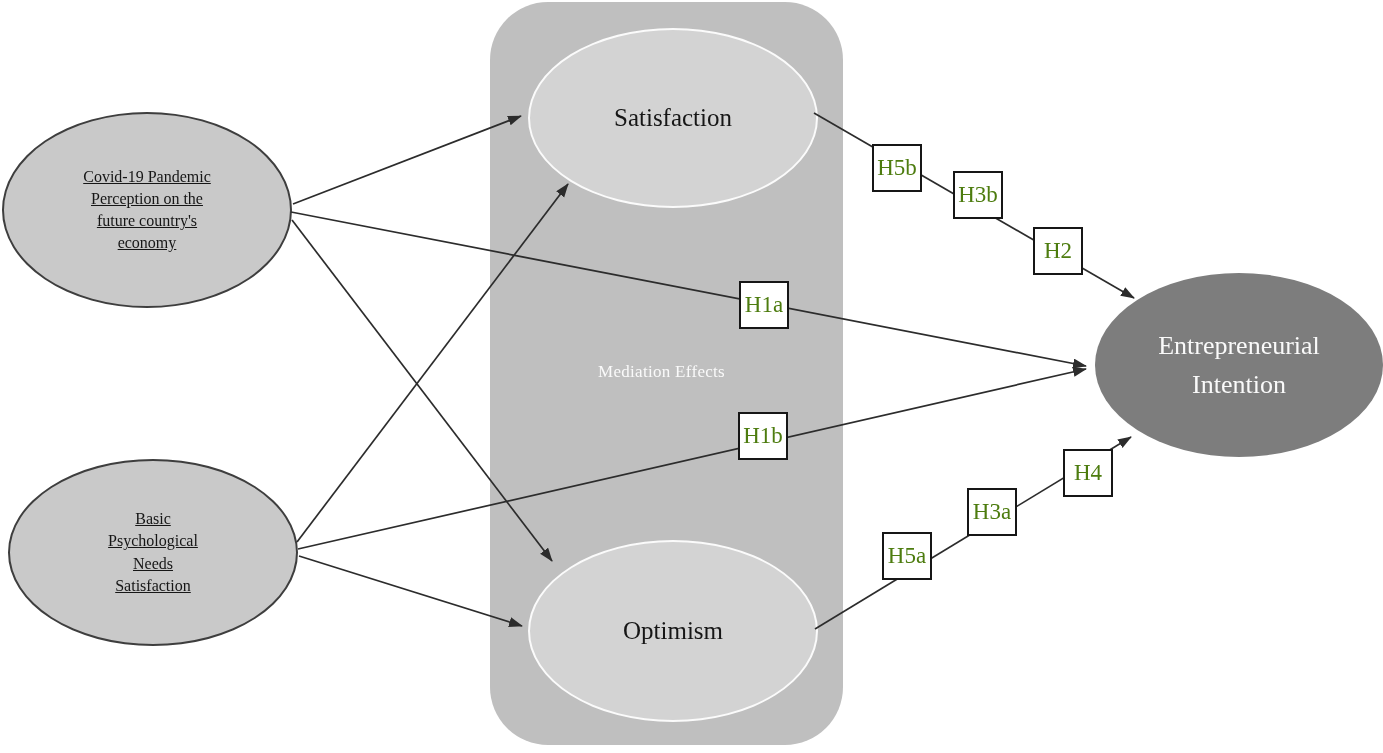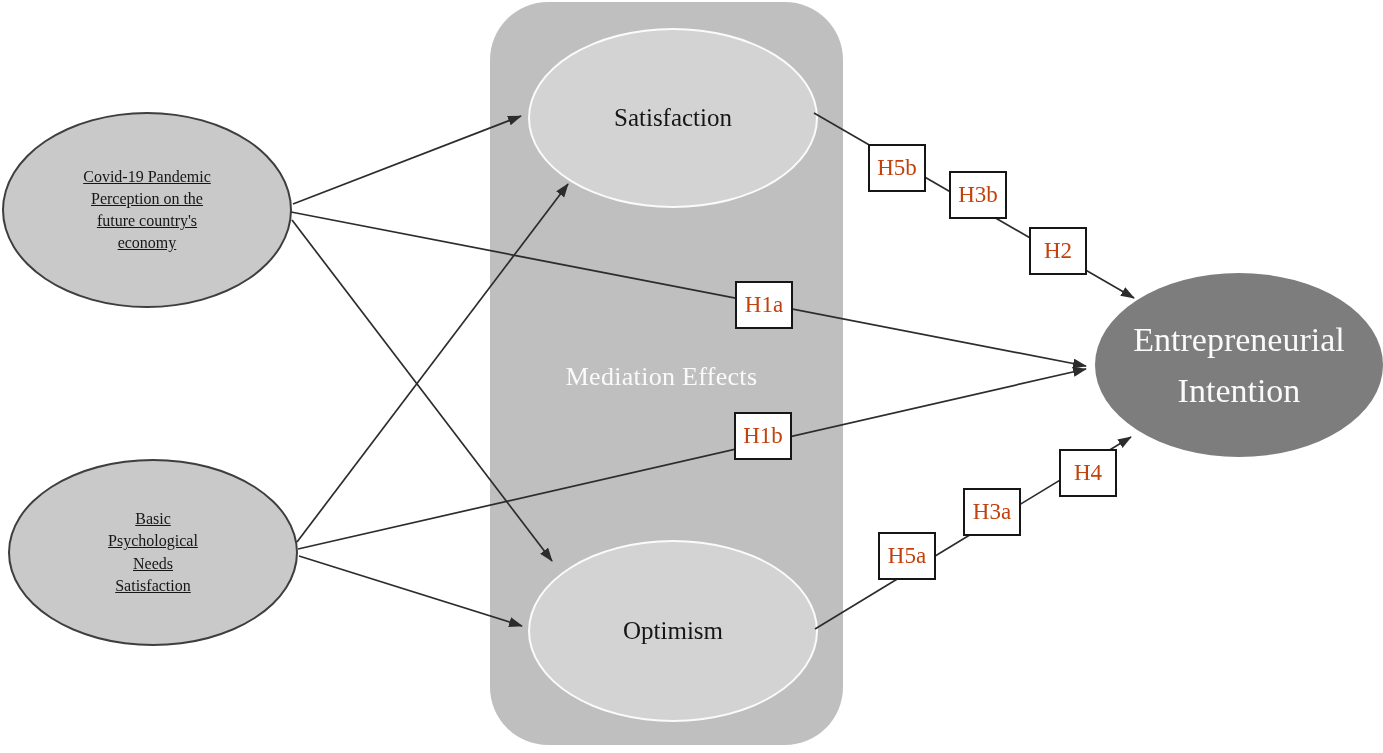--- a/index.html
+++ b/index.html
@@ -18,57 +18,57 @@
   html,body{margin:0;padding:0;background:#ffffff;}
   body{font-family:"Liberation Serif","DejaVu Serif",serif;color:var(--ink);}
   .canvas{position:relative;width:1383px;height:753px;background:#ffffff;overflow:hidden;}
 
   .panel{
     position:absolute;left:490px;top:2px;width:353px;height:743px;
     background:var(--panel-fill);border-radius:58px;z-index:1;
   }
   .mediation-label{
     position:absolute;left:490px;top:362px;width:343px;z-index:2;
-    text-align:center;color:var(--light-text);font-size:26px;letter-spacing:.3px;
+    text-align:center;color:var(--light-text);font-size:17px;letter-spacing:.3px;
   }
 
   .node{
     position:absolute;border-radius:50%;
     display:flex;align-items:center;justify-content:center;
     text-align:center;white-space:pre-line;z-index:2;box-sizing:border-box;
   }
   .node.outer{
     background:var(--outer-fill);
     border:2px solid var(--outer-stroke);
     font-size:16px;line-height:1.38;color:#161616;text-decoration:underline;
   }
   .node.inner{
     background:var(--inner-fill);
     border:2px solid var(--inner-stroke);
     font-size:25px;color:#161616;
   }
   .node.dark{
     background:var(--dark-fill);
-    border:none;color:#fafafa;font-size:34px;line-height:1.5;
+    border:none;color:#fafafa;font-size:26px;line-height:1.5;
   }
 
   #node-covid{left:2px;top:112px;width:290px;height:196px;padding:0 22px;}
   #node-bpns{left:8px;top:459px;width:290px;height:187px;padding:0 26px;}
   #node-proactivity{left:528px;top:28px;width:290px;height:180px;}
   #node-optimism{left:528px;top:540px;width:290px;height:182px;}
   #node-ei{left:1095px;top:273px;width:288px;height:184px;padding:0 14px;}
 
   svg.edges{position:absolute;left:0;top:0;width:1383px;height:753px;z-index:3;}
   svg.edges line{stroke:var(--arrow);stroke-width:1.7;}
 
   .hyp{
-    position:absolute;width:58px;height:48px;z-index:4;box-sizing:border-box;
+    position:absolute;width:50px;height:48px;z-index:4;box-sizing:border-box;
     background:var(--box-bg);border:2px solid var(--box-stroke);
     display:flex;align-items:center;justify-content:center;
-    font-size:23px;color:#c2410c;transform:translate(-50%,-50%);
+    font-size:23px;color:#4d7c0f;transform:translate(-50%,-50%);
   }
   #hyp-h5b{left:897px;top:168px;}
   #hyp-h3b{left:978px;top:195px;}
   #hyp-h2{left:1058px;top:251px;font-family:Liberation Serif, serif;}
   #hyp-h1a{left:764px;top:305px;}
   #hyp-h1b{left:763px;top:436px;}
   #hyp-h5a{left:907px;top:556px;}
   #hyp-h3a{left:992px;top:512px;}
   #hyp-h4{left:1076px;top:473px;margin-left:12px;}
 </style>

